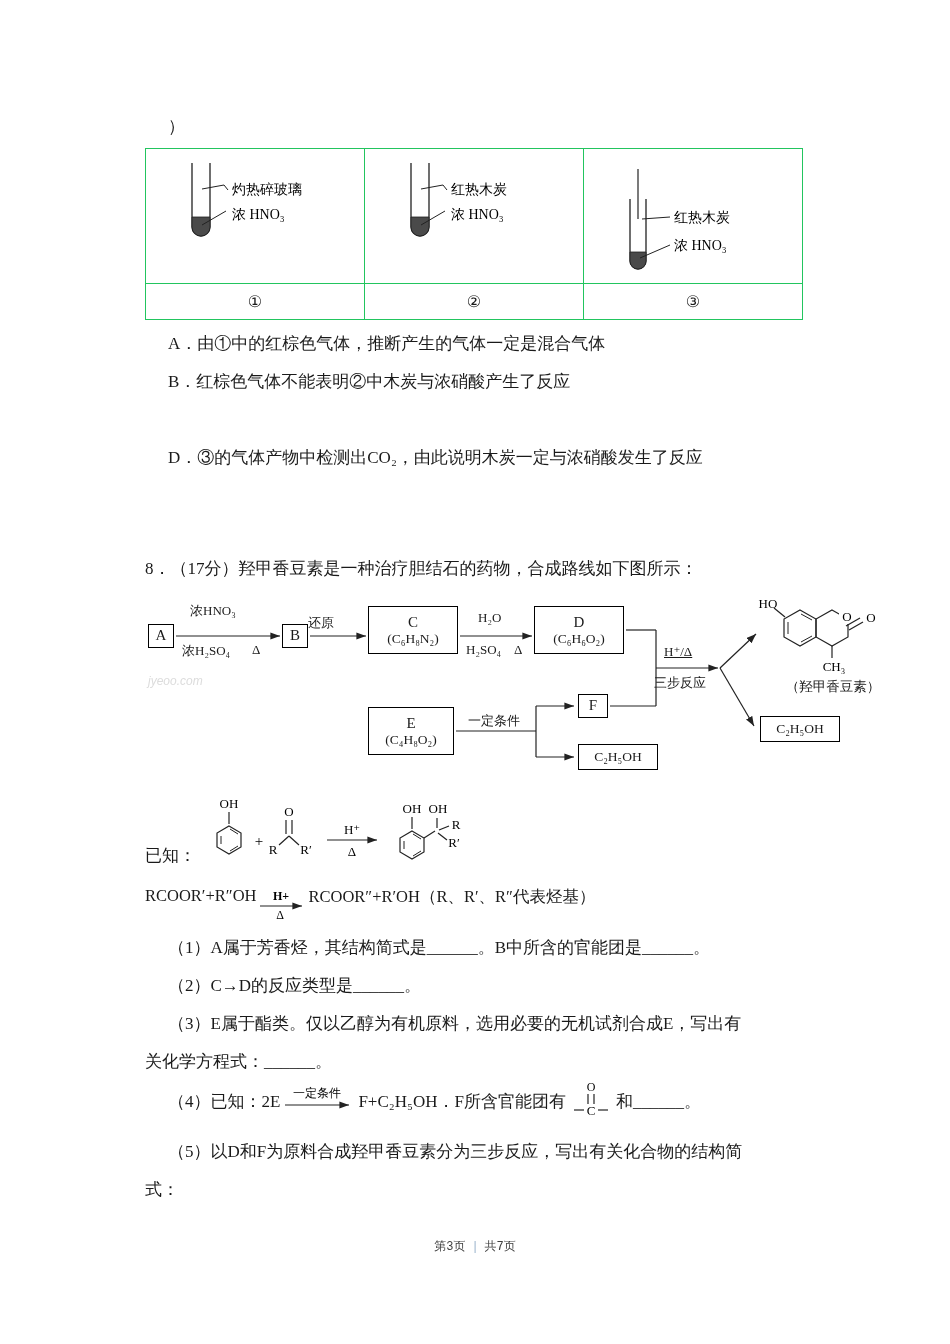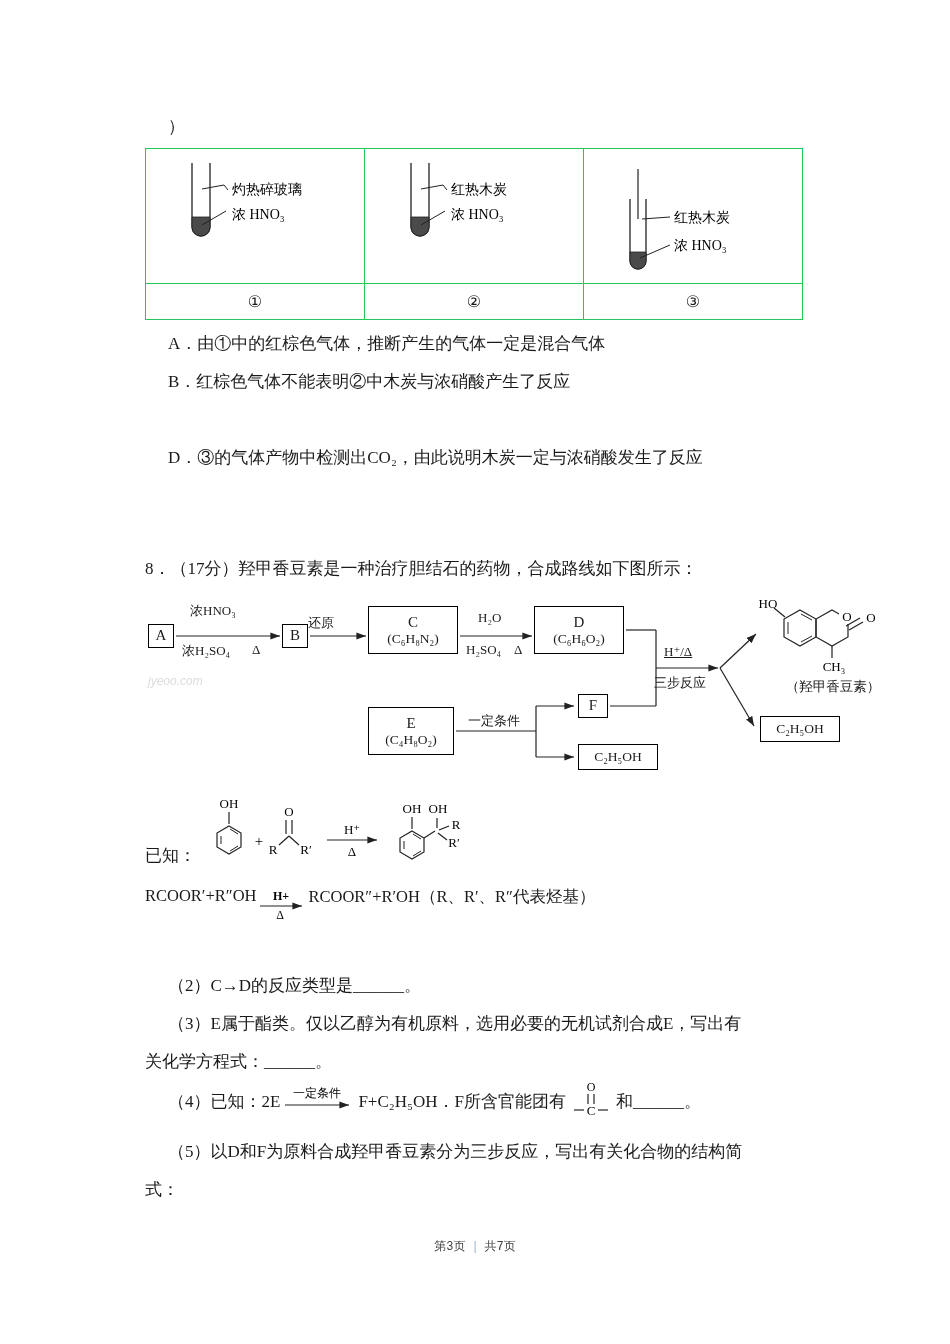--- a/index.html
+++ b/index.html
@@ -245,20 +245,21 @@
           <path d="M0,0 L8,3 L0,6 Z" fill="#222"></path>
         </marker>
       </defs>
       <line x1="2" y1="20" x2="44" y2="20" stroke="#222" stroke-width="1.2" marker-end="url(#m-e)"></line>
       <text x="23" y="14" font-size="12" font-weight="bold" text-anchor="middle">H+</text>
       <text x="22" y="33" font-size="12" text-anchor="middle">Δ</text>
     </svg>
     <span>RCOOR″+R′OH（R、R′、R″代表烃基）</span>
   </div>
 
+  <div class="subq" style="left:168px; top:936px;">（1）A属于芳香烃，其结构简式是______。B中所含的官能团是______。</div>
   <div class="subq" style="left:168px; top:974px;">（2）C→D的反应类型是______。</div>
   <div class="subq" style="left:168px; top:1012px;">（3）E属于酯类。仅以乙醇为有机原料，选用必要的无机试剂合成E，写出有</div>
   <div class="subq" style="left:145px; top:1050px;">关化学方程式：______。</div>
 
   <div class="q4row">
     <span>（4）已知：2E</span>
     <svg width="72" height="30" viewBox="0 0 72 30" style="margin:0 3px;">
       <defs>
         <marker id="m-q4" markerWidth="9" markerHeight="8" refX="8" refY="3" orient="auto">
           <path d="M0,0 L8,3 L0,6 Z" fill="#222"></path>

